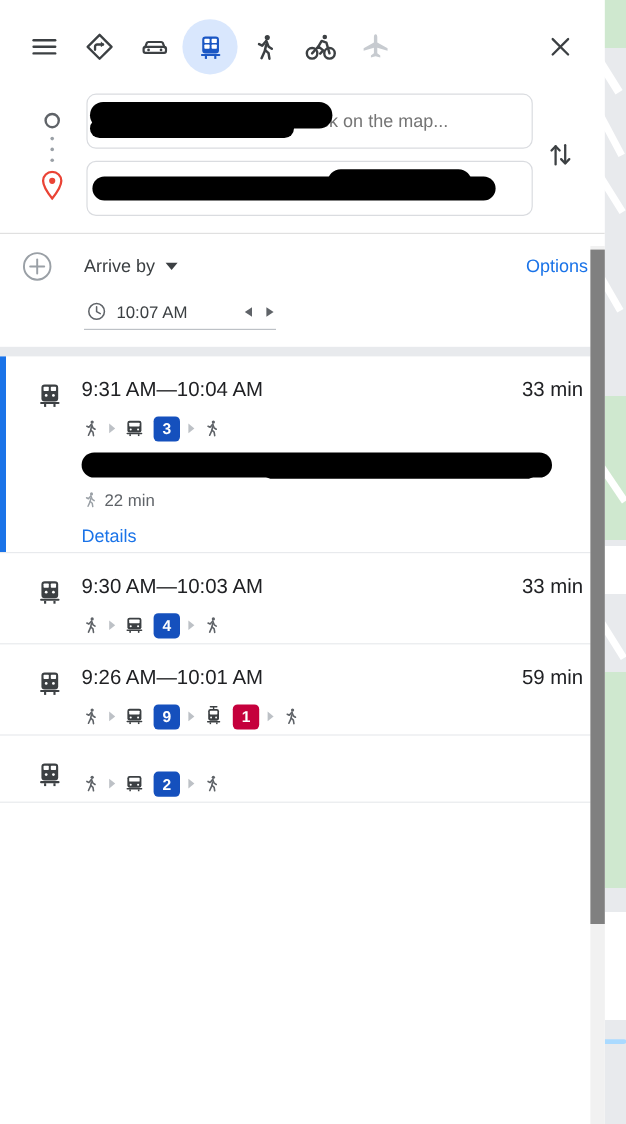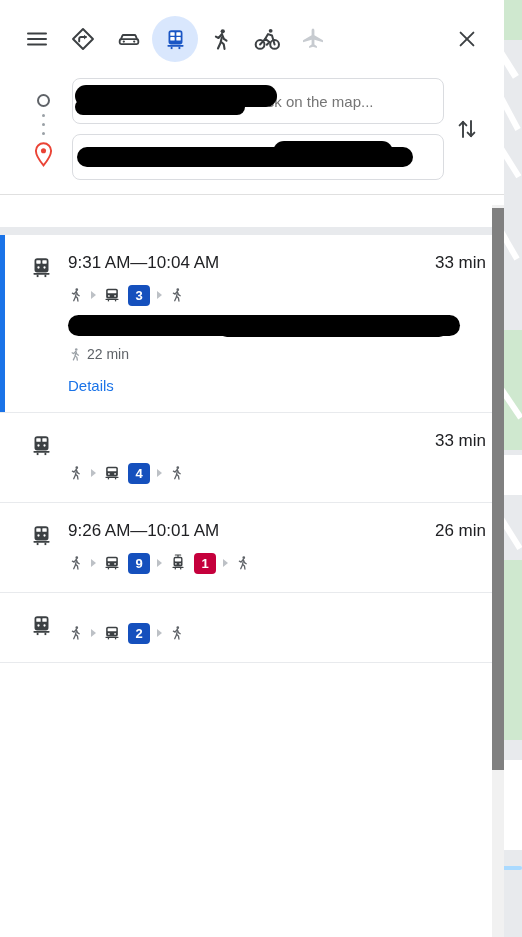--- a/index.html
+++ b/index.html
@@ -282,21 +282,21 @@
   .senddir .sd-text {
     font-size: 16px;
     color: #1a73e8;
   }
 
   
   .routes { }
   .route {
     position: relative;
     display: flex;
-    padding: 18px 14px 18px 14px;
+    padding: 18px 14px 4px 14px;
     border-bottom: 1px solid #e8eaed;
     cursor: pointer;
   }
   .route.selected::before {
     content: "";
     position: absolute;
     left: 0; top: 0; bottom: 0;
     width: 5px;
     background: #1a73e8;
   }
@@ -372,20 +372,21 @@
   }
   .r-desc .redact-desc2 {
     position: absolute;
     left: 150px; top: 3px;
     width: 230px; height: 18px;
     background: #000;
     border-radius: 9px;
   }
   .r-walk {
     display: flex;
+    align-items: center;
     gap: 4px;
     margin-top: 8px;
     font-size: 14px;
     color: #5f6368;
   }
   .r-details {
     margin-top: 14px;
     font-size: 15px;
     color: #1a73e8;
     cursor: pointer;
@@ -555,22 +556,49 @@
               <polyline points="11.6,15.6 15,19.2 18.4,15.6"></polyline>
             </g>
           </svg>
         </div>
       </div>
     </div>
 
     <hr class="hr">
 
     <div class="optionsbar">
+      <div class="opt-row1">
+        <div class="plus-btn">
+          <svg width="26" height="26" viewBox="0 0 24 24">
+            <circle cx="12" cy="12" r="10.2" fill="none" stroke="#9aa0a6" stroke-width="1.5"></circle>
+            <g stroke="#9aa0a6" stroke-width="1.5" stroke-linecap="round">
+              <line x1="12" y1="6.6" x2="12" y2="17.4"></line>
+              <line x1="6.6" y1="12" x2="17.4" y2="12"></line>
+            </g>
+          </svg>
+        </div>
+        <div class="arrive-by">
+          <span class="label">Arrive by</span>
+          <span class="caret"></span>
+        </div>
+        <span class="options-link">Options</span>
+      </div>
 
       <div class="opt-row2">
+        <div class="picker time">
+          <svg width="17" height="17" viewBox="0 0 24 24">
+            <circle cx="12" cy="12" r="9.2" fill="none" stroke="#5f6368" stroke-width="1.8"></circle>
+            <polyline points="12,6.6 12,12.3 16.3,14.6" fill="none" stroke="#5f6368" stroke-width="1.8" stroke-linecap="round" stroke-linejoin="round"></polyline>
+          </svg>
+          <span class="pval">10:07 AM</span>
+          <span class="steppers">
+            <span class="step left"></span>
+            <span class="step right"></span>
+          </span>
+        </div>
 
       </div>
     </div>
 
     <div class="band"></div>
 
 
     <div class="routes">
 
       <div class="route selected">
@@ -646,20 +674,21 @@
             <rect x="12.8" y="5" width="4.2" height="3.4" rx="0.6" fill="#ffffff"></rect>
             <circle cx="9.1" cy="12" r="1.1" fill="#ffffff"></circle>
             <circle cx="14.9" cy="12" r="1.1" fill="#ffffff"></circle>
             <rect x="4.2" y="17.2" width="15.6" height="1.7" rx="0.85" fill="#3c4043"></rect>
             <rect x="7.4" y="18.9" width="1.7" height="2.3" fill="#3c4043"></rect>
             <rect x="14.9" y="18.9" width="1.7" height="2.3" fill="#3c4043"></rect>
           </svg>
         </div>
         <div class="r-body">
           <div class="r-head">
+            <span class="r-times">9:30 AM—10:03 AM</span>
             <span class="r-dur">33 min</span>
           </div>
           <div class="r-legs">
             <svg width="16" height="18" viewBox="0 0 24 24">
               <circle cx="13.2" cy="4.1" r="2.05" fill="#5f6368"></circle>
               <path d="M12.3 7 L9.1 10.6 L6.6 9.3" fill="none" stroke="#5f6368" stroke-width="2" stroke-linecap="round" stroke-linejoin="round"></path>
               <path d="M12.4 6.9 L14.3 11.5 L16.8 13.1" fill="none" stroke="#5f6368" stroke-width="2" stroke-linecap="round" stroke-linejoin="round"></path>
               <path d="M12.3 10 L11.1 15.1 L8.6 20.6" fill="none" stroke="#5f6368" stroke-width="2" stroke-linecap="round" stroke-linejoin="round"></path>
               <path d="M11.5 14.2 L14.2 16.6 L14.9 21" fill="none" stroke="#5f6368" stroke-width="2" stroke-linecap="round" stroke-linejoin="round"></path>
             </svg>
@@ -695,21 +724,21 @@
             <circle cx="9.1" cy="12" r="1.1" fill="#ffffff"></circle>
             <circle cx="14.9" cy="12" r="1.1" fill="#ffffff"></circle>
             <rect x="4.2" y="17.2" width="15.6" height="1.7" rx="0.85" fill="#3c4043"></rect>
             <rect x="7.4" y="18.9" width="1.7" height="2.3" fill="#3c4043"></rect>
             <rect x="14.9" y="18.9" width="1.7" height="2.3" fill="#3c4043"></rect>
           </svg>
         </div>
         <div class="r-body">
           <div class="r-head">
             <span class="r-times">9:26 AM—10:01 AM</span>
-            <span class="r-dur">26 min</span>
+            <span class="r-dur">59 min</span>
           </div>
           <div class="r-legs">
             <svg width="16" height="18" viewBox="0 0 24 24">
               <circle cx="13.2" cy="4.1" r="2.05" fill="#5f6368"></circle>
               <path d="M12.3 7 L9.1 10.6 L6.6 9.3" fill="none" stroke="#5f6368" stroke-width="2" stroke-linecap="round" stroke-linejoin="round"></path>
               <path d="M12.4 6.9 L14.3 11.5 L16.8 13.1" fill="none" stroke="#5f6368" stroke-width="2" stroke-linecap="round" stroke-linejoin="round"></path>
               <path d="M12.3 10 L11.1 15.1 L8.6 20.6" fill="none" stroke="#5f6368" stroke-width="2" stroke-linecap="round" stroke-linejoin="round"></path>
               <path d="M11.5 14.2 L14.2 16.6 L14.9 21" fill="none" stroke="#5f6368" stroke-width="2" stroke-linecap="round" stroke-linejoin="round"></path>
             </svg>
             <span class="leg-chev"></span>

